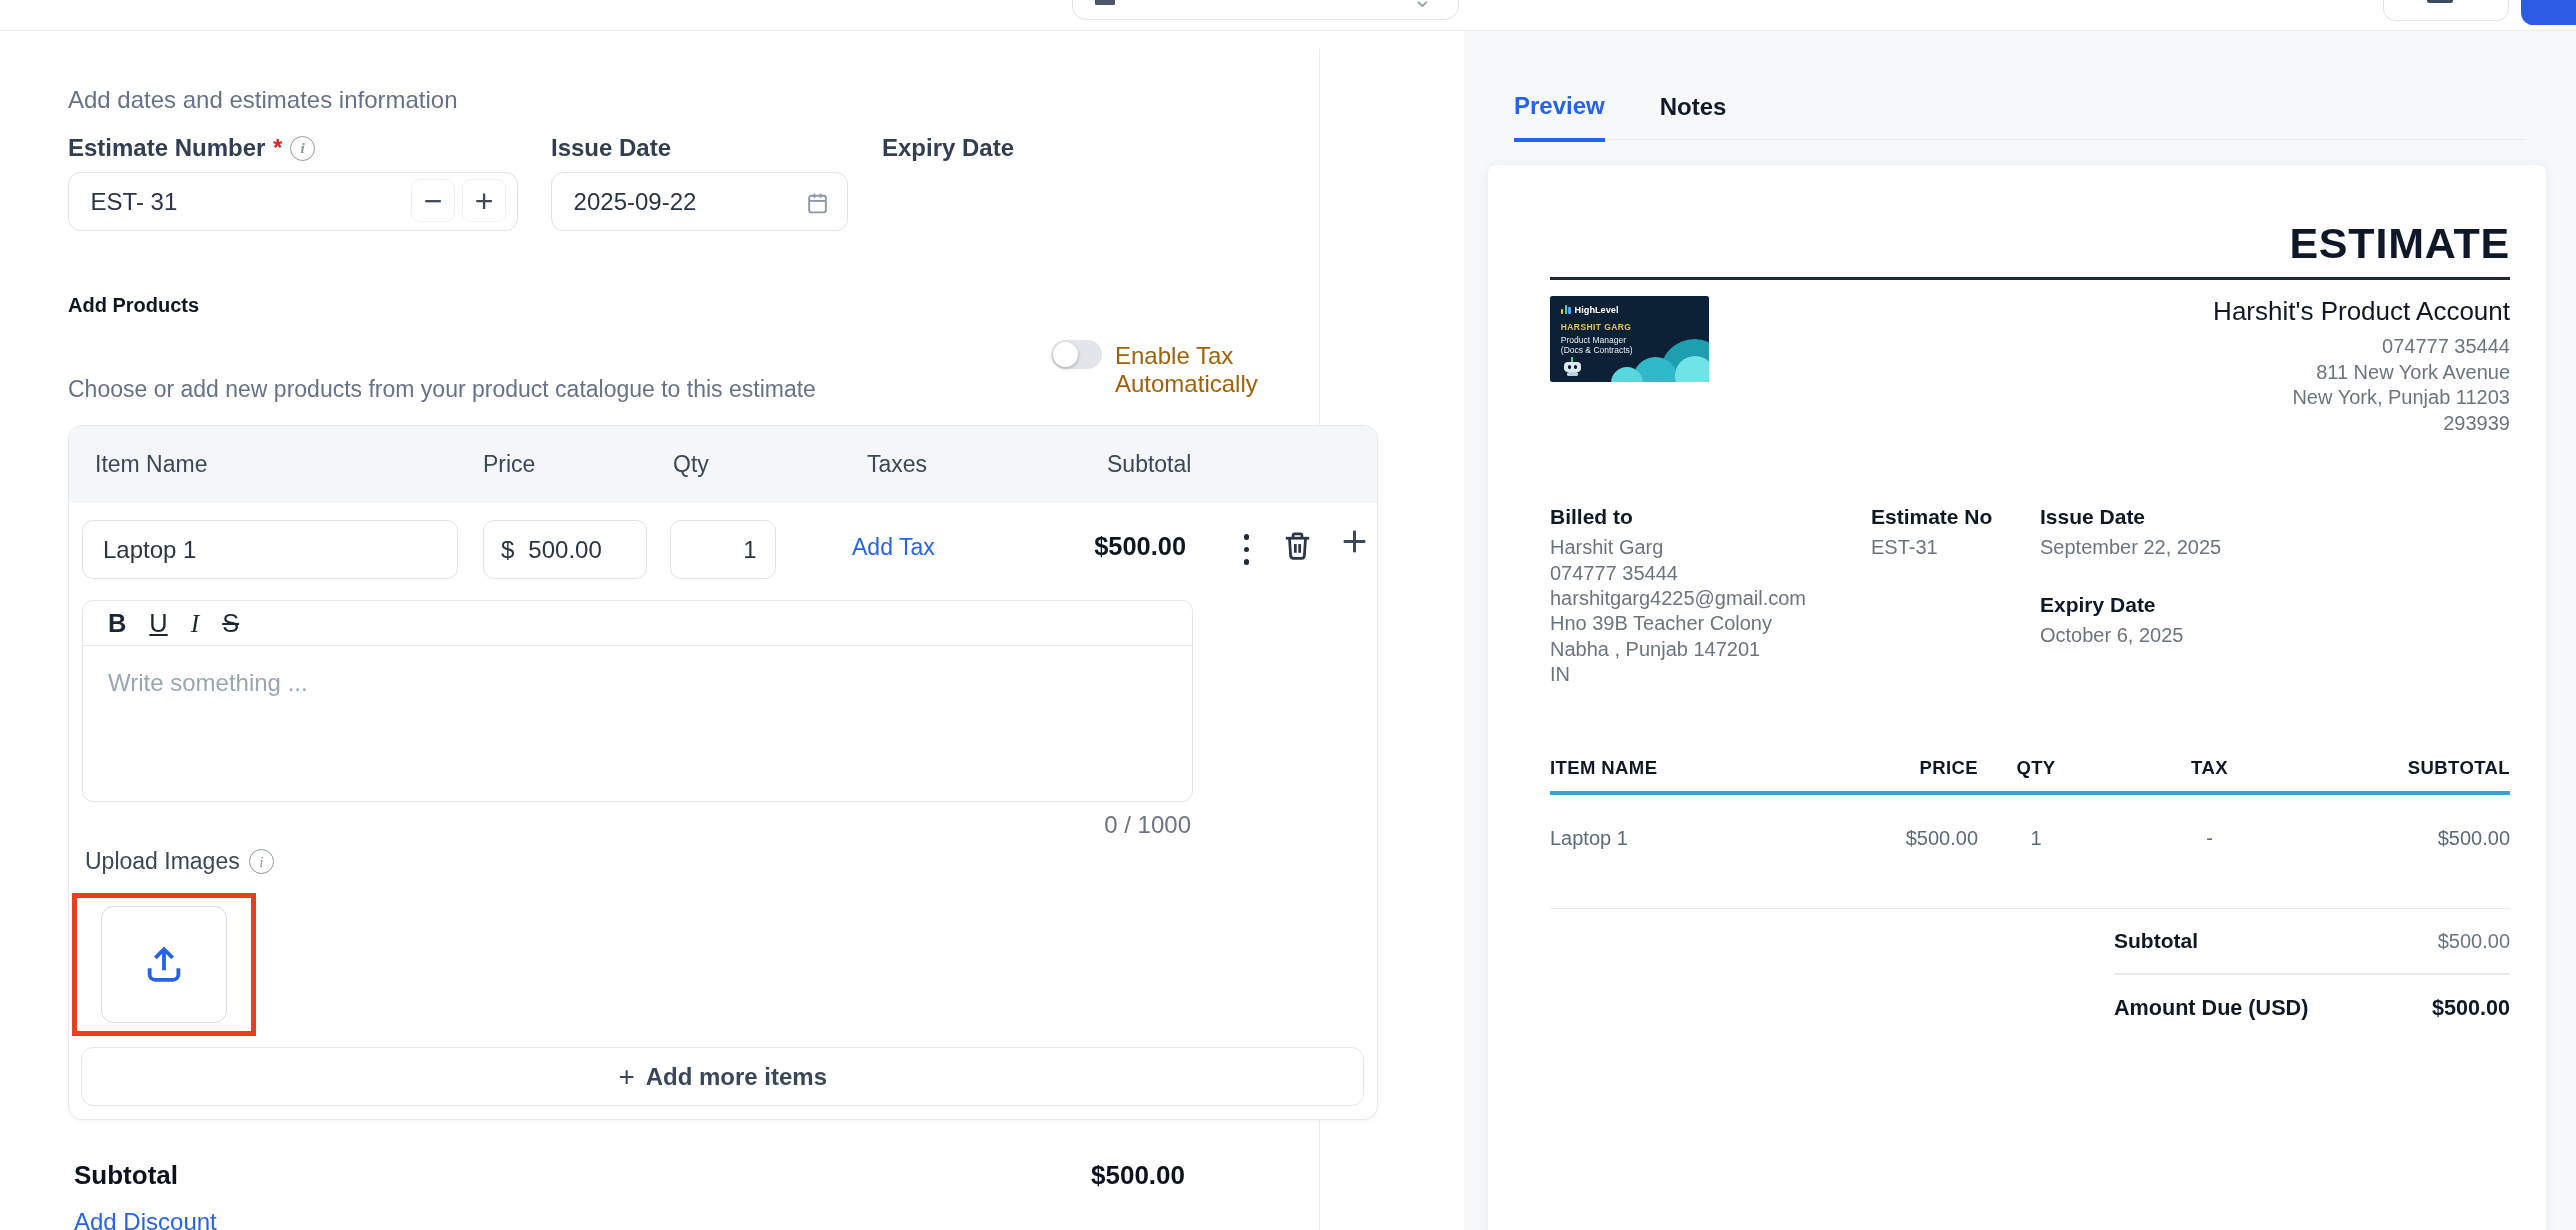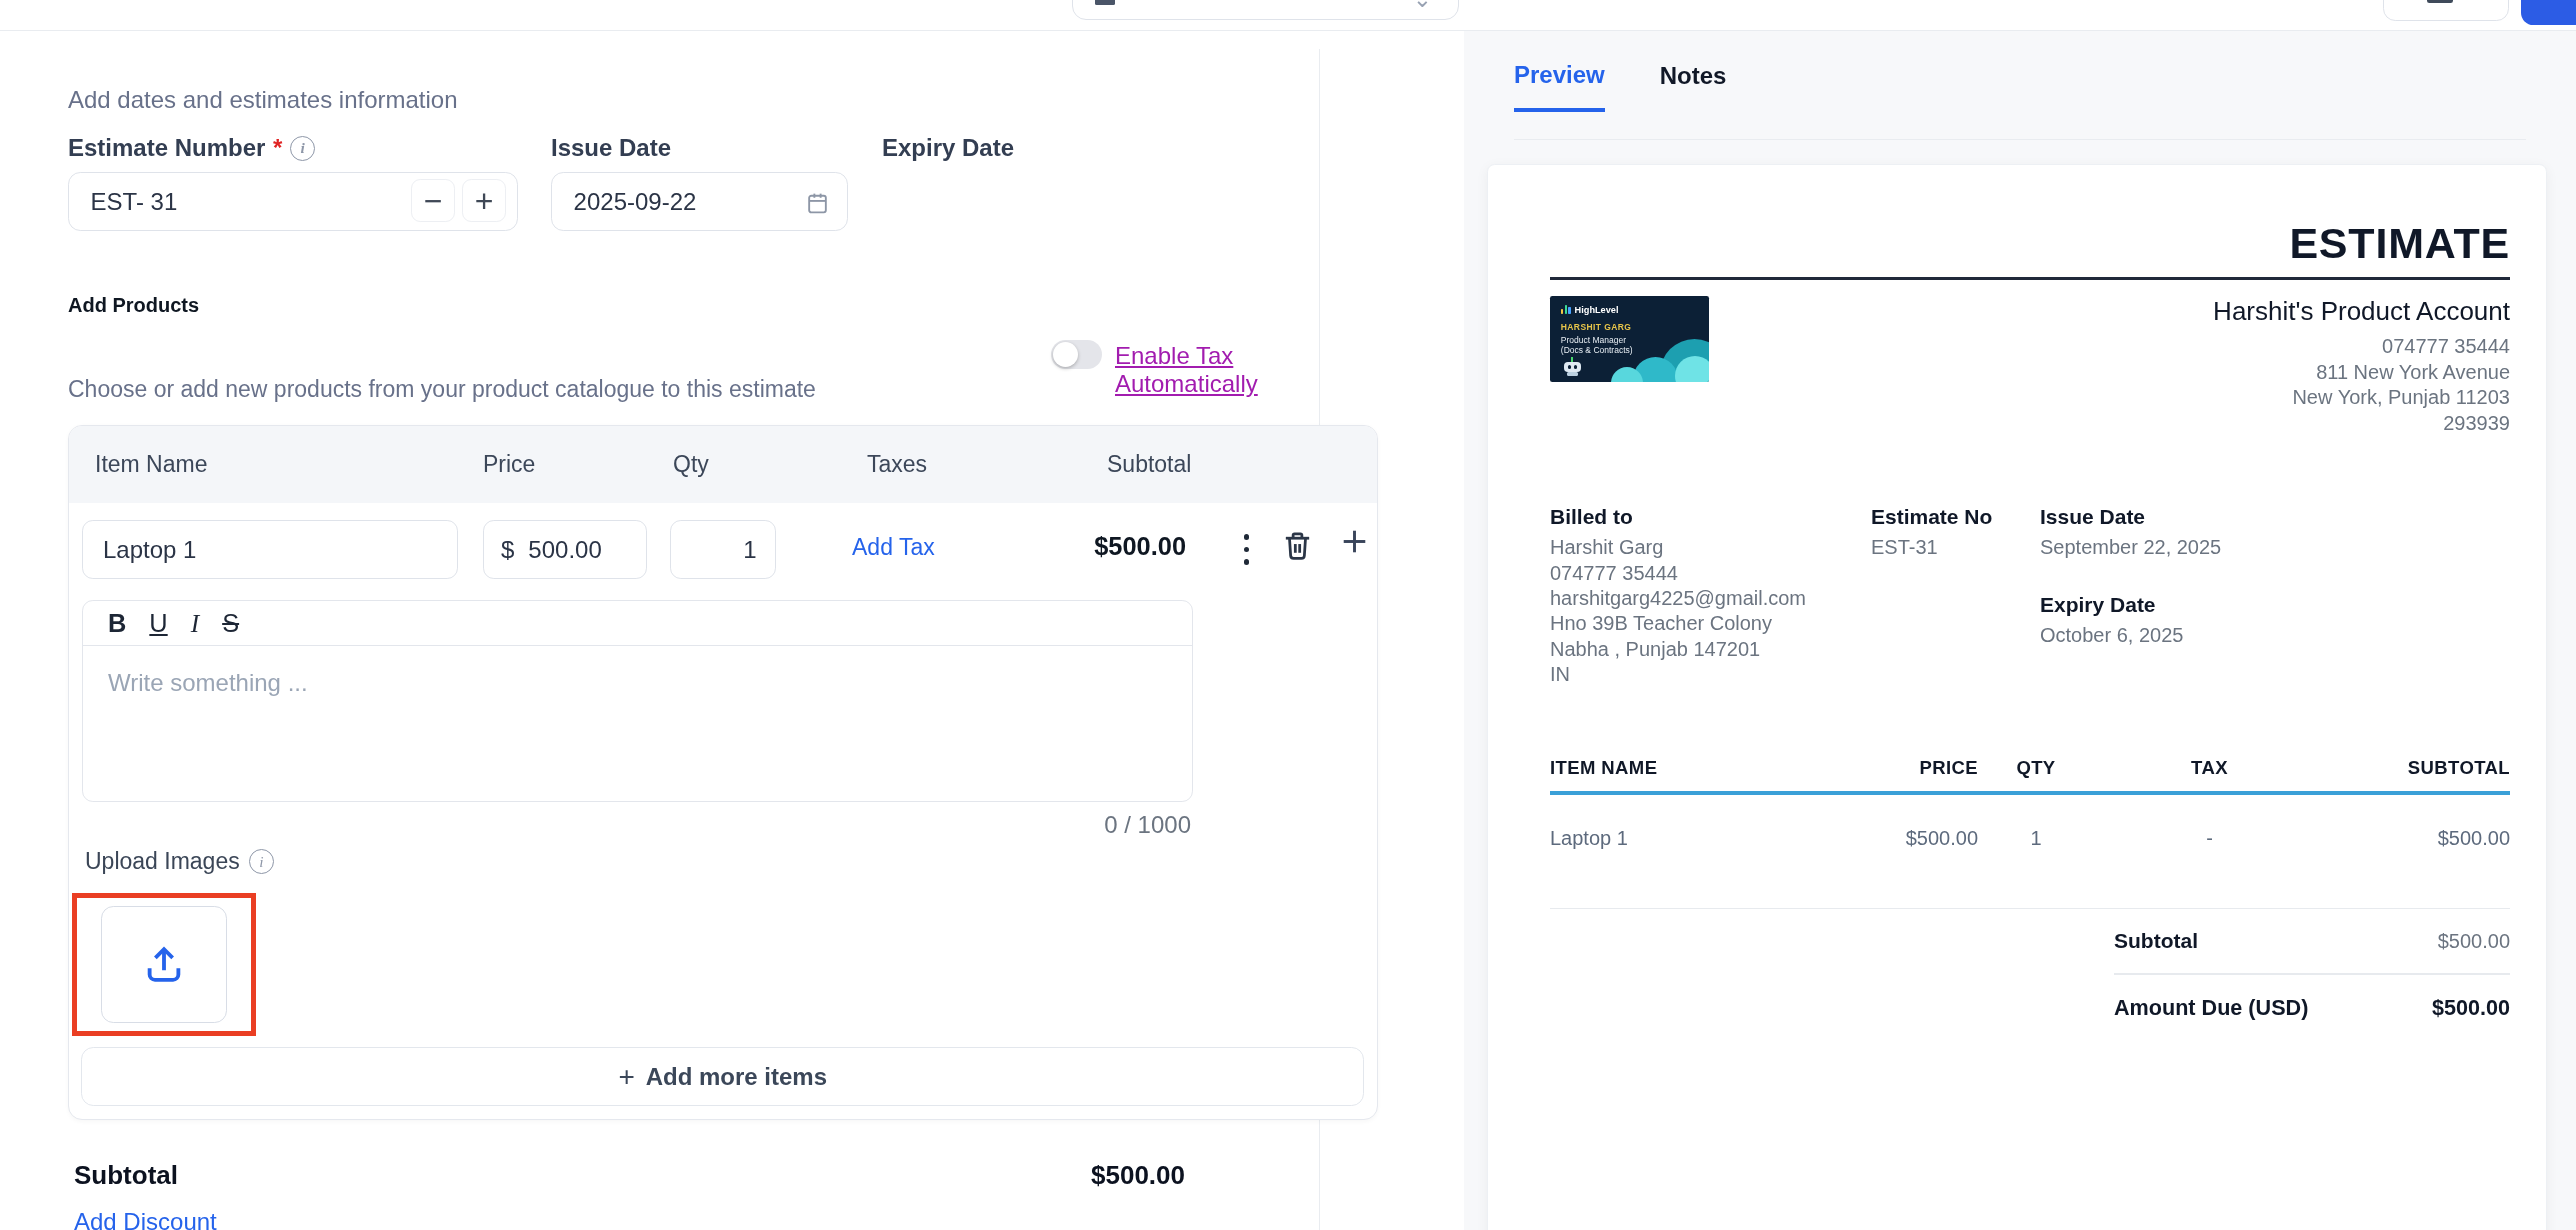--- a/index.html
+++ b/index.html
@@ -41,21 +41,21 @@
   .stepper { position:absolute; top:6.2px; width:44px; height:43px; border:1.5px solid #edeff3; border-radius:9.2px;
              background:#fff; font-size:32px; color:#3f4856; display:flex; align-items:center; justify-content:center;
              line-height:1; }
   .cal { position:absolute; right:17px; top:17px; }
 
   .section-title { position:absolute; left:68px; top:245px; font-size:20px; font-weight:bold; color:#0f1722; }
   .toggle { position:absolute; left:1051px; top:291px; width:51px; height:29px; background:#e4e5ea;
             border-radius:14.6px; }
   .toggle .knob { position:absolute; left:2.3px; top:2.3px; width:25px; height:25px; background:#fff; border-radius:50%;
             box-shadow:0 1.5px 3.9px rgba(0,0,0,.25); }
-  .toggle-label { position:absolute; left:1115px; top:293px; font-size:24px; color:#a21caf;text-decoration:underline; }
+  .toggle-label { position:absolute; left:1115px; top:293px; font-size:24px; color:#a16207; }
   .hint2 { position:absolute; left:68px; top:327px; font-size:23px; color:#68718a; }
 
   .prod-card { position:absolute; left:68px; top:376px; width:1310px; height:695px;
                border:1.5px solid #e5e8ee; border-radius:14px; background:#fff; overflow:hidden;
                box-shadow:0 1.5px 4.6px rgba(16,24,40,.03); }
   .prod-head { position:absolute; left:0; top:0; width:100%; height:77px; background:#f4f6f9; }
   .prod-head span { position:absolute; top:25px; font-size:23px; color:#3c4759; }
   .cell-input { position:absolute; top:94px; height:59px; border:1.5px solid #dfe3ea; border-radius:10.8px;
                 background:#fff; font-size:24px; color:#2b3446; display:flex; align-items:center; }
   .addtax-link { position:absolute; left:783px; top:108px; font-size:23px; color:#2563eb; }
@@ -85,21 +85,21 @@
               border-radius:12.3px; background:#fff; display:flex; align-items:center; justify-content:center;
               font-size:24px; font-weight:bold; color:#3b4759; }
 
   .tot-label { position:absolute; left:74px; top:1111px; font-size:26px; font-weight:bold; color:#0c1220; }
   .tot-value { position:absolute; left:1025px; top:1111px; width:160px; text-align:right;
                font-size:26px; font-weight:bold; color:#0c1220; }
   .blue-link { position:absolute; left:74px; font-size:24px; color:#2563eb; }
 
   
   .tabs { position:absolute; left:50px; top:0; width:1012px; height:109px; border-bottom:1.5px solid #e9ecf0;
-          display:flex; align-items:center; gap:55px; }
+          display:flex; align-items:flex-end; gap:55px; }
   .tab { padding-bottom:18.5px; font-size:24px; font-weight:bold; color:#111827; }
   .tab.active { color:#2563eb; border-bottom:4.6px solid #2563eb; margin-bottom:-3.1px; }
 
   .doc-card { position:absolute; left:23px; top:133px; width:1060px; height:1102px; background:#fff;
               border:0.8px solid #edf0f4; border-radius:7.7px; box-shadow:0 3.1px 12.3px rgba(16,24,40,.05);
               padding:0 36px 0 62px; }
   .doc-title { margin-top:54px; text-align:right; font-size:43px; font-weight:bold; letter-spacing:0.8px;
                color:#101828; }
   .doc-rule { margin-top:9.2px; height:3.1px; background:#20293a; }
   .doc-header { margin-top:15.4px; display:flex; justify-content:space-between; }

